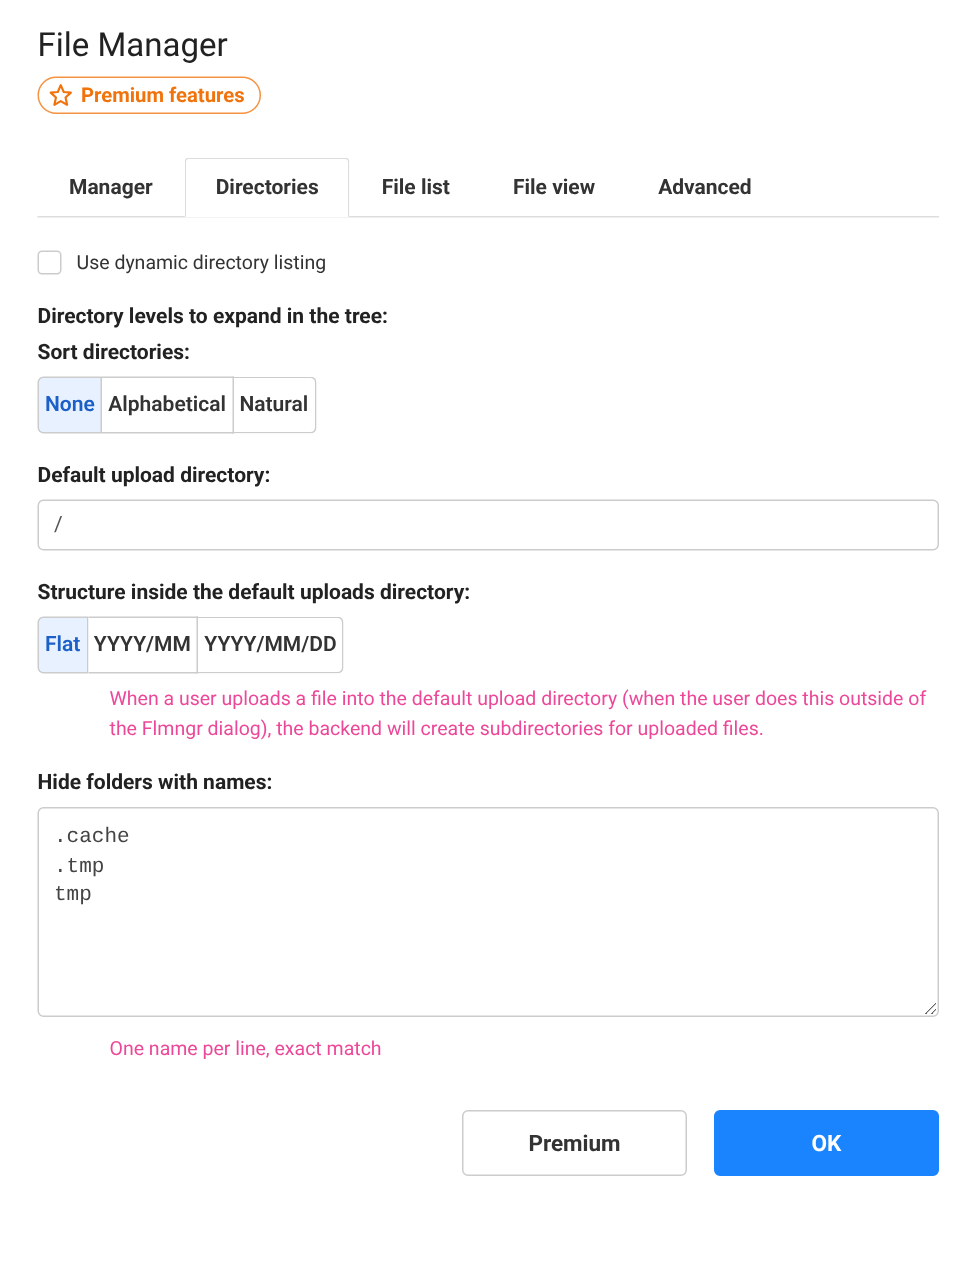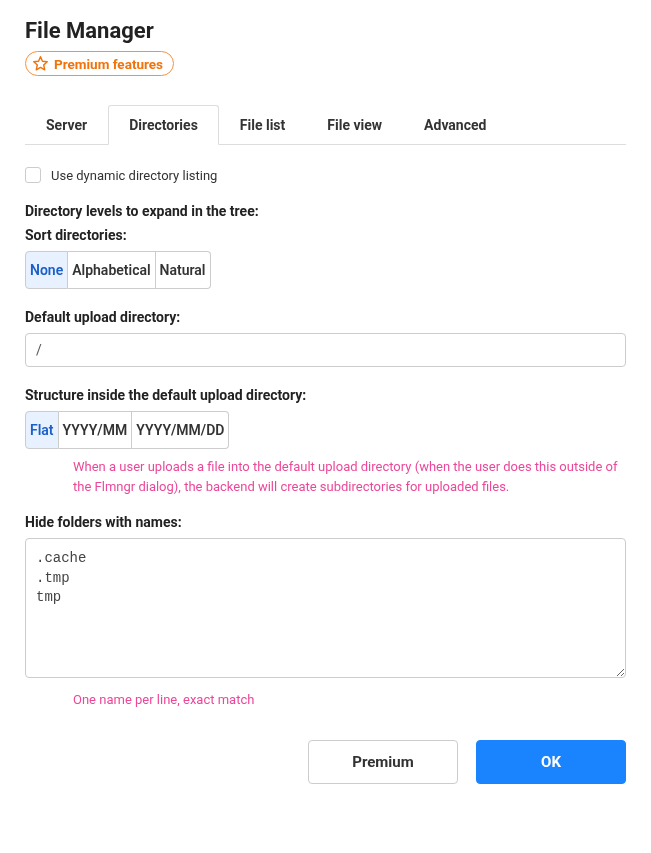--- a/index.html
+++ b/index.html
@@ -10,21 +10,21 @@
     body {
       font-family: -apple-system, BlinkMacSystemFont, "Segoe UI", Roboto, Helvetica, Arial, sans-serif;
       width: 651px;
       height: 853px;
       background: #fff;
       color: #222;
       padding: 18px 25px 25px 25px;
     }
     .title {
       font-size: 22px;
-      font-weight: 700;
+      font-weight: 400;
       color: #222;
       margin-bottom: 8px;
     }
     .premium-badge {
       display: inline-flex;
       align-items: center;
       gap: 5px;
       border: 1px solid #f59342;
       border-radius: 14px;
       padding: 3px 10px 3px 6px;
@@ -180,21 +180,21 @@
 <div class="title">File Manager</div>
 
 <div class="premium-badge">
   <svg viewBox="0 0 24 24">
     <polygon points="12,2.5 14.8,8.9 21.5,9.5 16.5,14.1 18,21 12,17.5 6,21 7.5,14.1 2.5,9.5 9.2,8.9" stroke-linejoin="round"></polygon>
   </svg>
   <span>Premium features</span>
 </div>
 
 <div class="tabs">
-  <div class="tab">Server</div>
+  <div class="tab">Manager</div>
   <div class="tab active">Directories</div>
   <div class="tab">File list</div>
   <div class="tab">File view</div>
   <div class="tab">Advanced</div>
 </div>
 
 <div class="form-section">
 
   <div class="checkbox-row">
     <div class="checkbox-box"></div>
@@ -206,21 +206,21 @@
   <div class="field-label">Sort directories:</div>
   <div class="btn-group">
     <div class="seg-btn active">None</div>
     <div class="seg-btn">Alphabetical</div>
     <div class="seg-btn">Natural</div>
   </div>
 
   <div class="field-label">Default upload directory:</div>
   <input type="text" class="text-input" value="/" style="">
 
-  <div class="field-label">Structure inside the default upload directory:</div>
+  <div class="field-label">Structure inside the default uploads directory:</div>
   <div class="btn-group">
     <div class="seg-btn active">Flat</div>
     <div class="seg-btn">YYYY/MM</div>
     <div class="seg-btn">YYYY/MM/DD</div>
   </div>
   <div class="help-text">When a user uploads a file into the default upload directory (when the user does this outside of the Flmngr dialog), the backend will create subdirectories for uploaded files.</div>
 
   <div class="field-label">Hide folders with names:</div>
   <textarea class="textarea-input" style="">.cache
 .tmp

